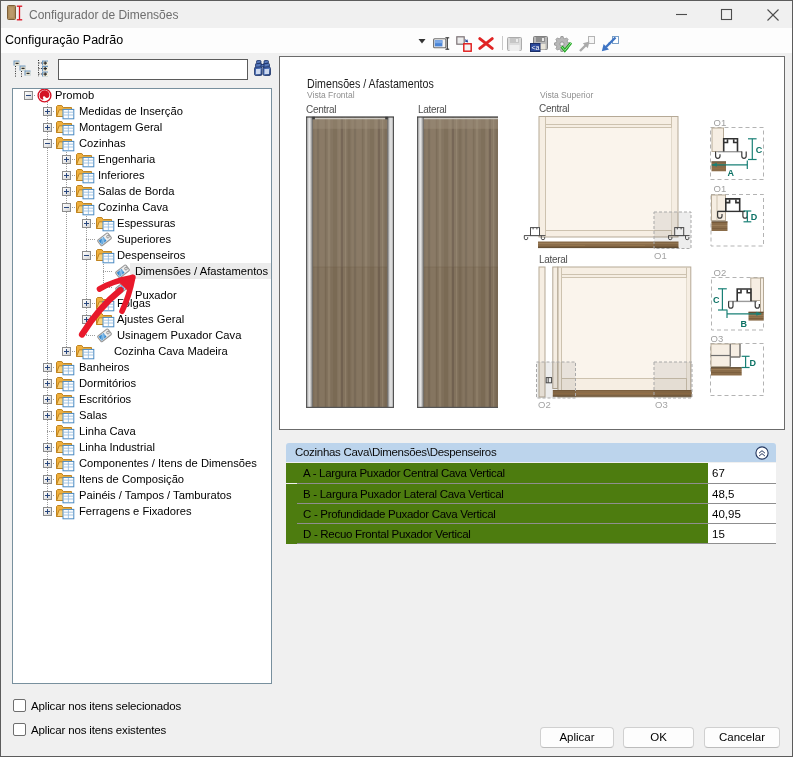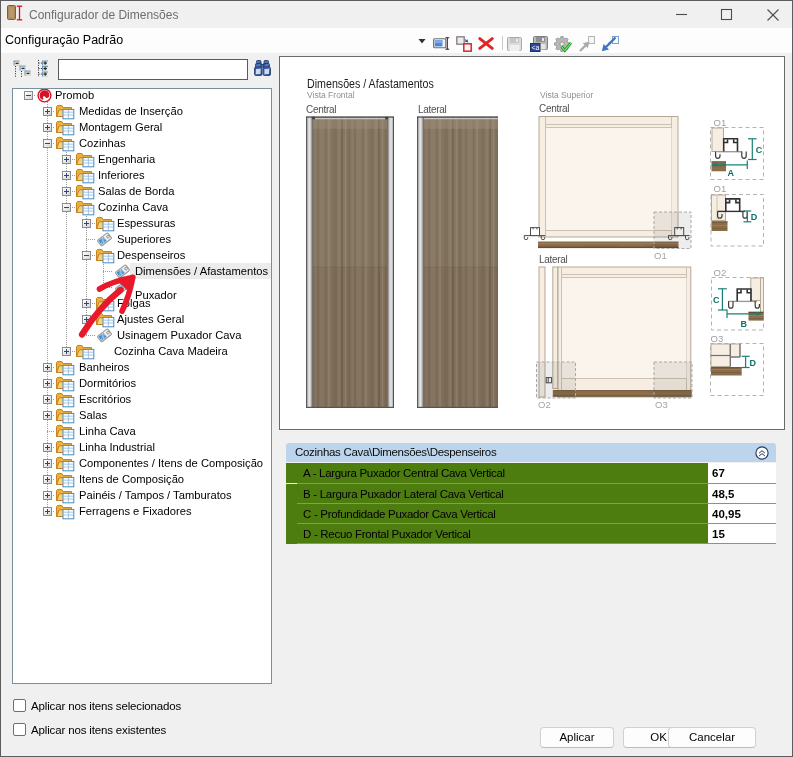--- a/index.html
+++ b/index.html
@@ -25,21 +25,21 @@
 .dotv { position:absolute; width:1px; background-image:repeating-linear-gradient(to bottom,#9c9c9c 0 1px,transparent 1px 2px); }
 .doth { position:absolute; height:1px; background-image:repeating-linear-gradient(to right,#9c9c9c 0 1px,transparent 1px 2px); }
 
 .preview { position:absolute; left:279px; top:56px; width:506px; height:374px; background:#fff; border:1px solid #6b6b6b; }
 .pv-h1 { position:absolute; left:307px; top:76px; font-size:13px; color:#1c1c1c; transform:scaleX(0.82); transform-origin:0 0; white-space:nowrap; }
 .pv-sub { position:absolute; font-size:8.5px; color:#8f8f8f; }
 .pv-lab { position:absolute; font-size:10px; letter-spacing:-0.3px; color:#4f4f4f; }
 
 .tbl-head { position:absolute; left:286px; top:443px; width:490px; height:19px; background:#bcd4ec; border-radius:3px 3px 0 0; line-height:19px; font-size:11.5px; letter-spacing:-0.3px; padding-left:9px; color:#0b0b0b; }
 .trowlab { position:absolute; left:286px; width:422px; height:20px; background:#4d7c0f; font-size:11.5px; letter-spacing:-0.3px; line-height:20px; padding-left:17px; }
-.trowval { position:absolute; left:708px; width:68px; height:20px; background:#fff; font-size:11.5px; line-height:20px; padding-left:4px;font-weight:bold; }
+.trowval { position:absolute; left:708px; width:68px; height:20px; background:#fff; font-size:11.5px; line-height:20px; padding-left:4px; }
 .tsep { position:absolute; left:297px; width:479px; height:1px; background:#8f8f8f; }
 
 .chk { position:absolute; left:13px; width:13px; height:13px; background:#fff; border:1px solid #6e6e6e; border-radius:2px; }
 .chklab { position:absolute; left:31px; font-size:11.5px; letter-spacing:-0.15px; }
 .btn { position:absolute; top:727px; height:21px; background:#fdfdfd; border:1px solid #d0d0d0; border-bottom-color:#bcbcbc; border-radius:4px; font-size:11.5px; text-align:center; line-height:19px; }
 </style>
 </head>
 <body>
 <div class="win"></div>
 
@@ -416,21 +416,21 @@
     </svg>
 <div class="trow" style="left:63px;top:350px;padding:0 3px">Linha Industrial</div>
 <div class="doth" style="left:34px;top:374px;width:8px"></div>
 <div class="ex plus" style="left:30px;top:370px">
       <i></i>
       <b></b>
     </div>
 <svg class="abs" style="left:43px;top:367px" width="19" height="16">
       <use href="#i-folder"></use>
     </svg>
-<div class="trow" style="left:63px;top:366px;padding:0 3px">Componentes / Itens de Composição</div>
+<div class="trow" style="left:63px;top:366px;padding:0 3px">Componentes / Itens de Dimensões</div>
 <div class="doth" style="left:34px;top:390px;width:8px"></div>
 <div class="ex plus" style="left:30px;top:386px">
       <i></i>
       <b></b>
     </div>
 <svg class="abs" style="left:43px;top:383px" width="19" height="16">
       <use href="#i-folder"></use>
     </svg>
 <div class="trow" style="left:63px;top:382px;padding:0 3px">Itens de Composição</div>
 <div class="doth" style="left:34px;top:406px;width:8px"></div>
@@ -697,13 +697,13 @@
 <div class="trowlab" style="top:524px">D - Recuo Frontal Puxador Vertical</div>
 <div class="trowval" style="top:524px">15</div>
 <div class="tsep" style="top:543px"></div>
 
 <div class="chk" style="top:699px"></div>
 <span class="chklab" style="top:700px">Aplicar nos itens selecionados</span>
 <div class="chk" style="top:723px"></div>
 <span class="chklab" style="top:724px">Aplicar nos itens existentes</span>
 <div class="btn" style="left:540px;width:74px">Aplicar</div>
 <div class="btn" style="left:623px;width:71px">OK</div>
-<div class="btn" style="left:668px;width:88px">Cancelar</div>
+<div class="btn" style="left:704px;width:76px">Cancelar</div>
 
 </body></html>

